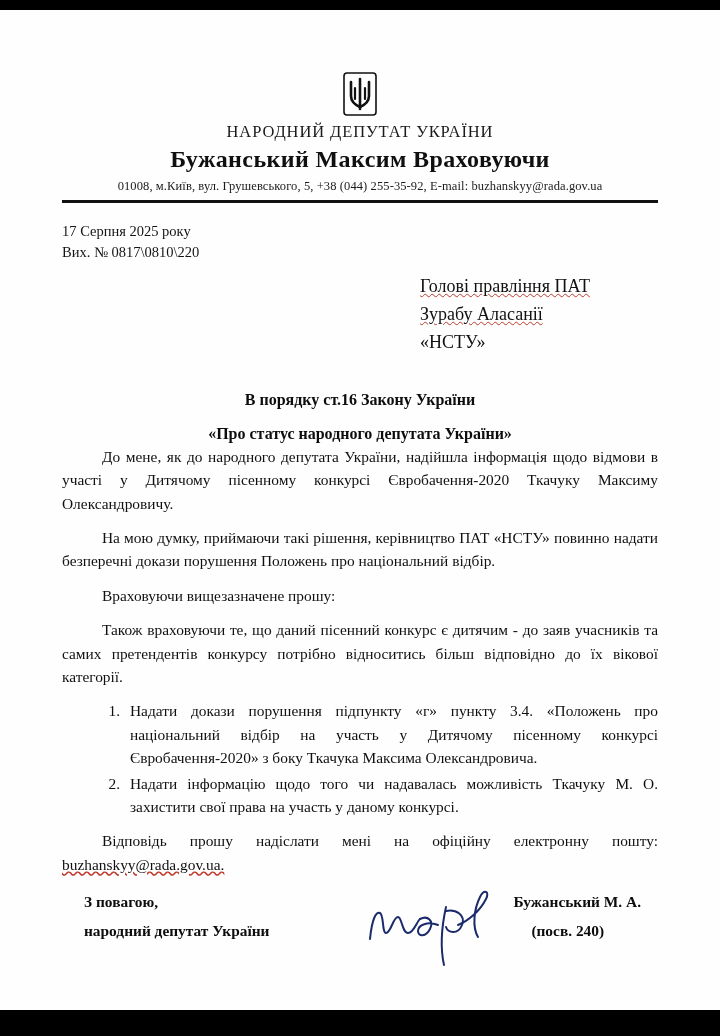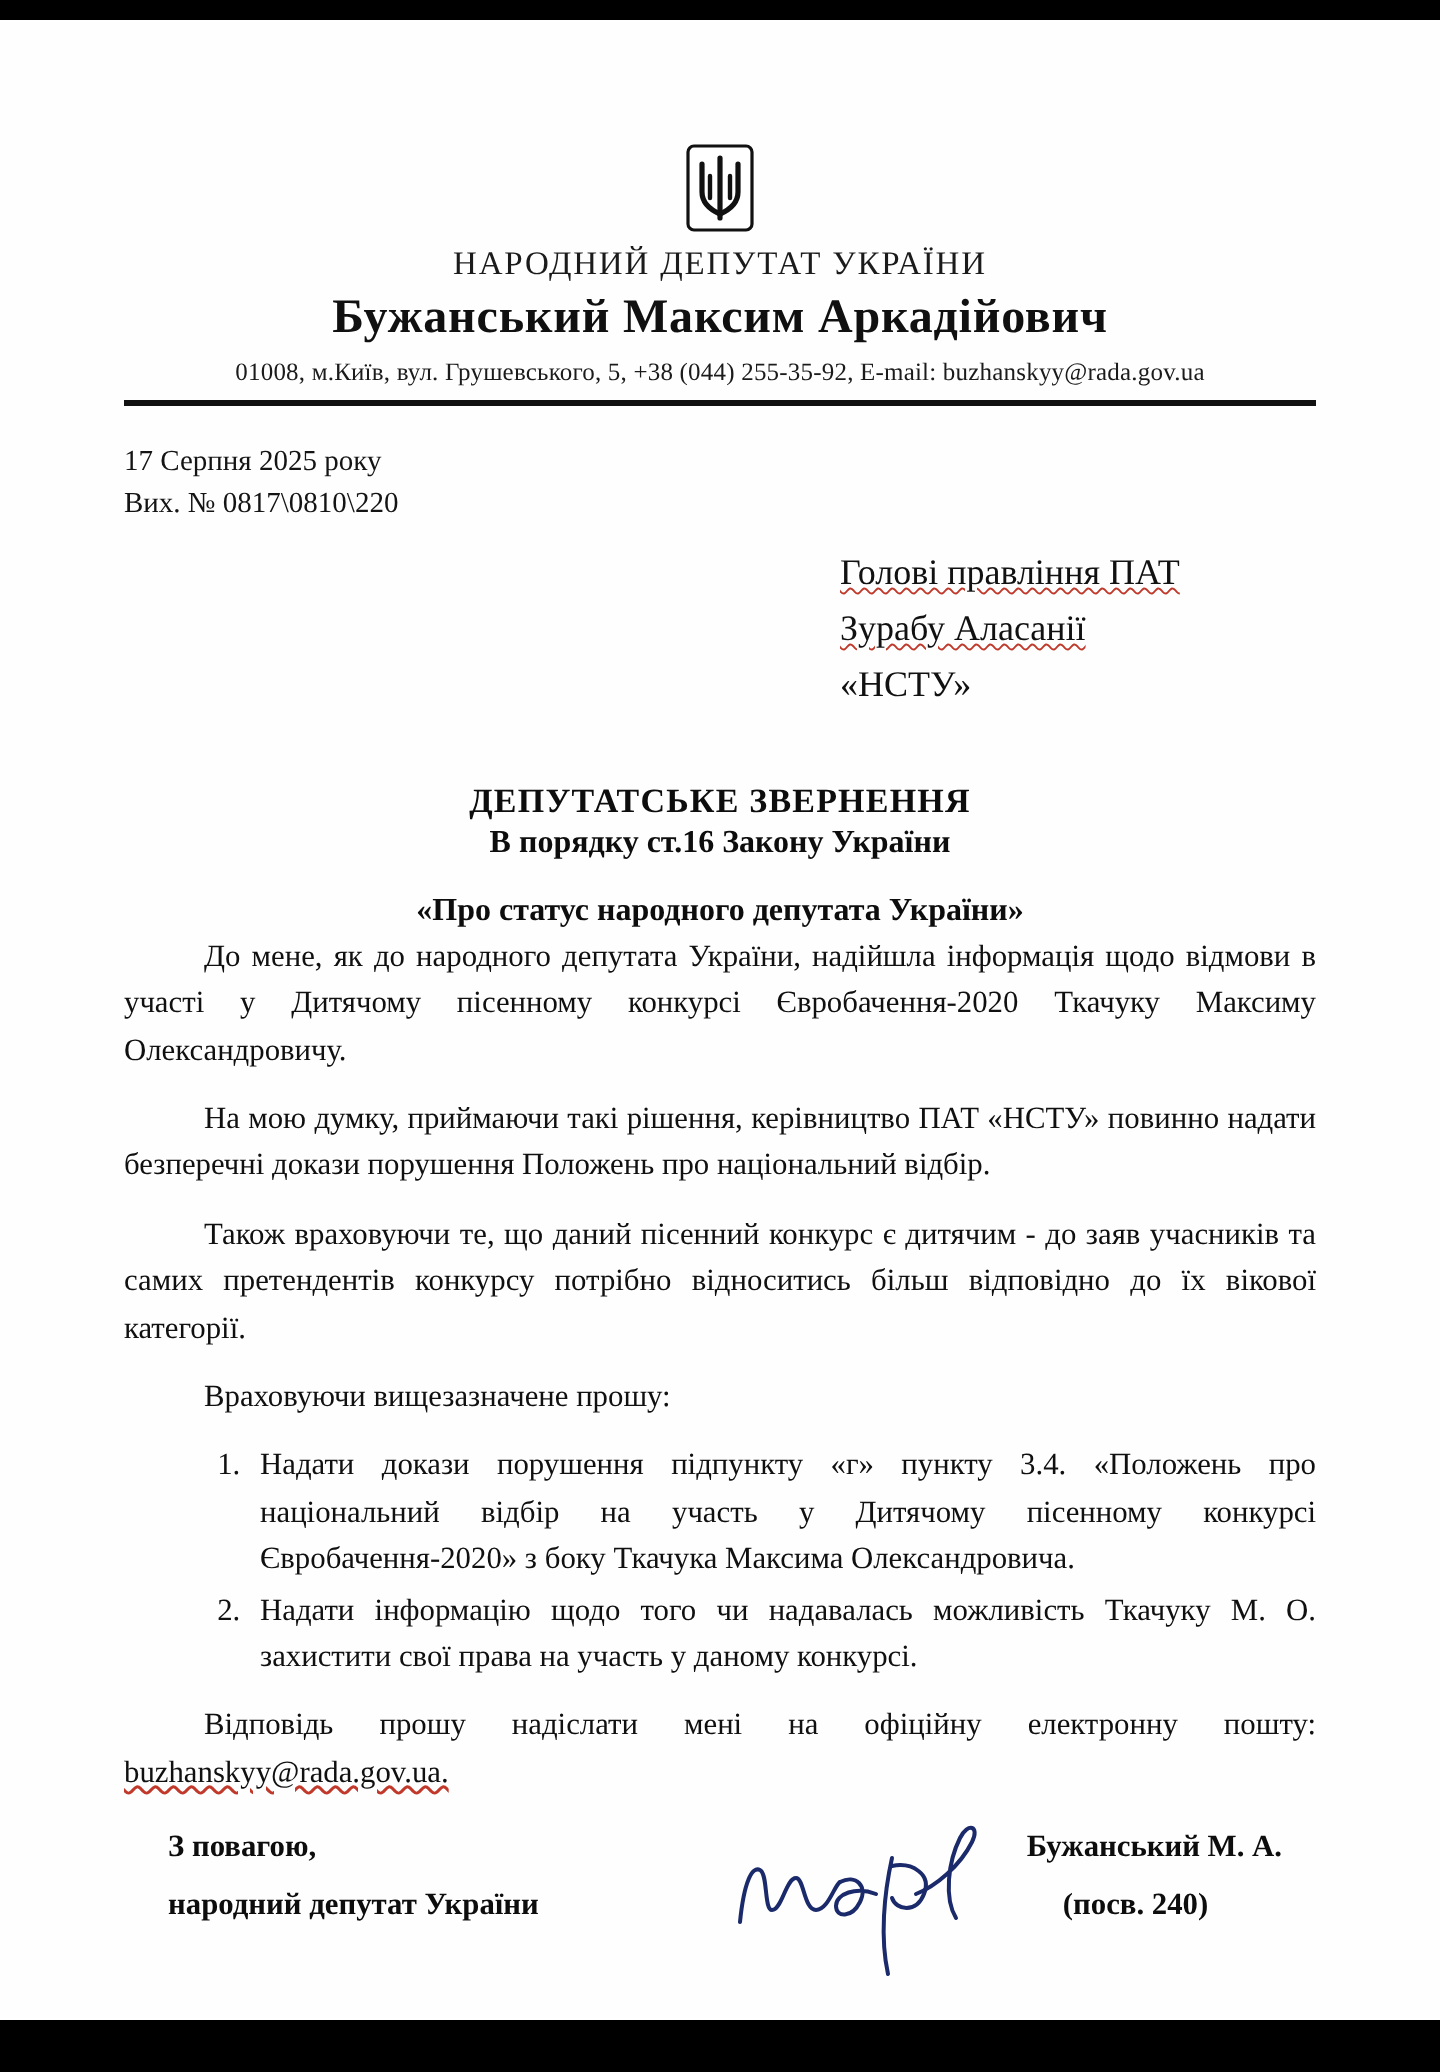--- a/index.html
+++ b/index.html
@@ -201,47 +201,46 @@
     <div class="letterhead">
       <svg class="emblem" viewBox="0 0 34 44" aria-hidden="true">
         <rect x="1" y="1" width="32" height="42" rx="3" fill="#ffffff" stroke="#111" stroke-width="1.6"></rect>
         <path d="M17 7 L17 37" stroke="#111" stroke-width="2.6" stroke-linecap="round"></path>
         <path d="M8 10 L8 24 Q8 31 17 35" stroke="#111" stroke-width="2.6" fill="none" stroke-linecap="round"></path>
         <path d="M26 10 L26 24 Q26 31 17 35" stroke="#111" stroke-width="2.6" fill="none" stroke-linecap="round"></path>
         <path d="M12 16 L12 27" stroke="#111" stroke-width="2.2" stroke-linecap="round"></path>
         <path d="M22 16 L22 27" stroke="#111" stroke-width="2.2" stroke-linecap="round"></path>
       </svg>
       <div class="deputy-line">НАРОДНИЙ ДЕПУТАТ УКРАЇНИ</div>
-      <div class="deputy-name">Бужанський Максим Аркадійович</div>
+      <div class="deputy-name">Бужанський Максим Враховуючи</div>
       <div class="contact-line">01008, м.Київ, вул. Грушевського, 5, +38 (044) 255-35-92, E-mail: buzhanskyy@rada.gov.ua</div>
       <hr class="rule">
     </div>
 
     <div class="meta">
       <div class="meta-row">17 Серпня 2025 року</div>
       <div class="meta-row">Вих. № 0817\0810\220</div>
     </div>
 
     <div class="addressee">
       <span class="ln"><span class="sq">Голові правління ПАТ</span></span>
       <span class="ln"><span class="sq">Зурабу Аласанії</span></span>
       <span class="ln">«НСТУ»</span>
     </div>
 
     <div class="title-block">
-      <div class="title-main">ДЕПУТАТСЬКЕ ЗВЕРНЕННЯ</div>
       <div class="title-sub">В порядку ст.16 Закону України</div>
       <div class="title-sub2">«Про статус народного депутата України»</div>
     </div>
 
     <div class="body-text">
       <p>До мене, як до народного депутата України, надійшла інформація щодо відмови в участі у Дитячому пісенному конкурсі Євробачення-2020 Ткачуку Максиму Олександровичу.</p>
       <p>На мою думку, приймаючи такі рішення, керівництво ПАТ «НСТУ» повинно надати безперечні докази порушення Положень про національний відбір.</p>
+      <p>Враховуючи вищезазначене прошу:</p>
       <p>Також враховуючи те, що даний пісенний конкурс є дитячим - до заяв учасників та самих претендентів конкурсу потрібно відноситись більш відповідно до їх вікової категорії.</p>
-      <p>Враховуючи вищезазначене прошу:</p>
 
       <ol class="asks">
         <li>Надати докази порушення підпункту «г» пункту 3.4. «Положень про національний відбір на участь у Дитячому пісенному конкурсі Євробачення-2020» з боку Ткачука Максима Олександровича.</li>
         <li>Надати інформацію щодо того чи надавалась можливість Ткачуку М. О. захистити свої права на участь у даному конкурсі.</li>
       </ol>
 
       <p>
         <span>Відповідь прошу надіслати мені на офіційну електронну пошту:</span>
         <span class="email-underline">buzhanskyy@rada.gov.ua.</span>
       </p>

